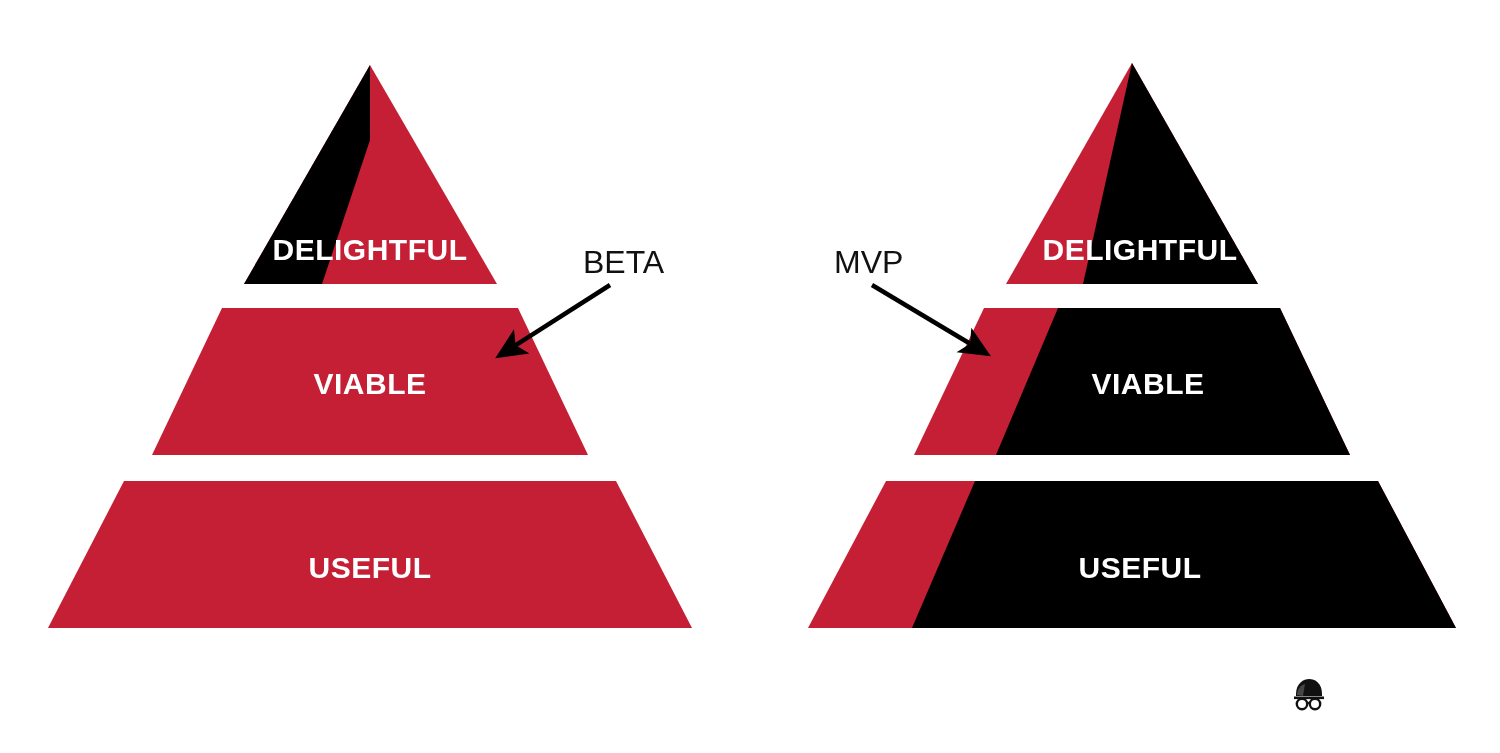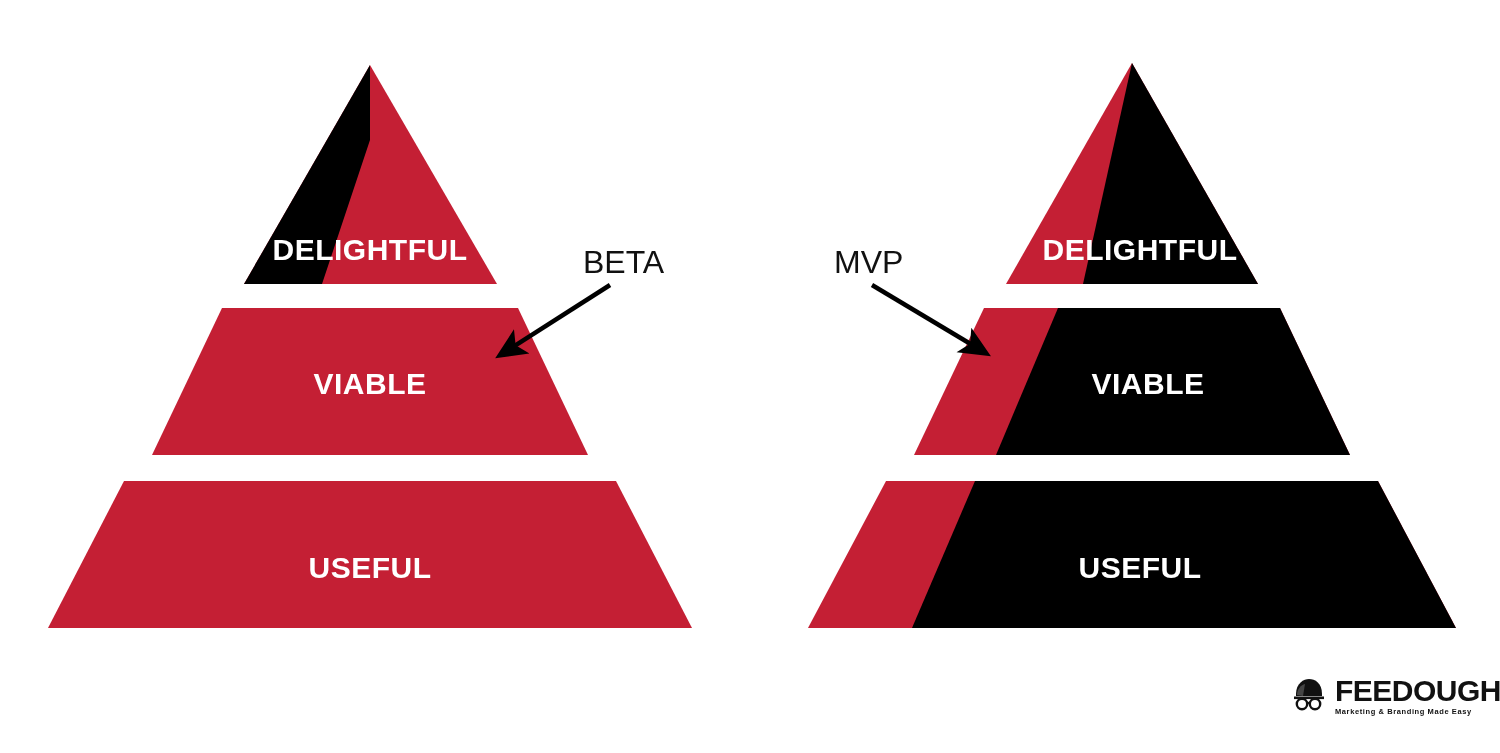--- a/index.html
+++ b/index.html
@@ -148,22 +148,15 @@
 
   <div class="logo-wrap">
     <svg class="logo-face" width="42" height="42" viewBox="0 0 42 42">
       <path d="M8 19 C8 8, 16 4, 21 4 C27 4, 34 8, 34 19 L34 21 L8 21 Z" fill="#111111"></path>
       <path d="M9 20 C9 14, 13 10, 17 9 L15 21 Z" fill="#ffffff" opacity="0.22"></path>
       <rect x="6" y="21.5" width="30" height="2.6" fill="#111111"></rect>
       <circle cx="14" cy="29" r="5.2" fill="none" stroke="#111111" stroke-width="2.4"></circle>
       <circle cx="27" cy="29" r="5.2" fill="none" stroke="#111111" stroke-width="2.4"></circle>
       <line x1="19.2" y1="28" x2="21.8" y2="28" stroke="#111111" stroke-width="2.2"></line>
     </svg>
-    <div class="logo-text-block">
-      <div class="logo-word-row">
-        <span class="logo-word">FEEDOUGH</span>
-
-      </div>
-      <div class="logo-tagline">Marketing &amp; Branding Made Easy</div>
-    </div>
   </div>
 
 </div>
 
 </body></html>

